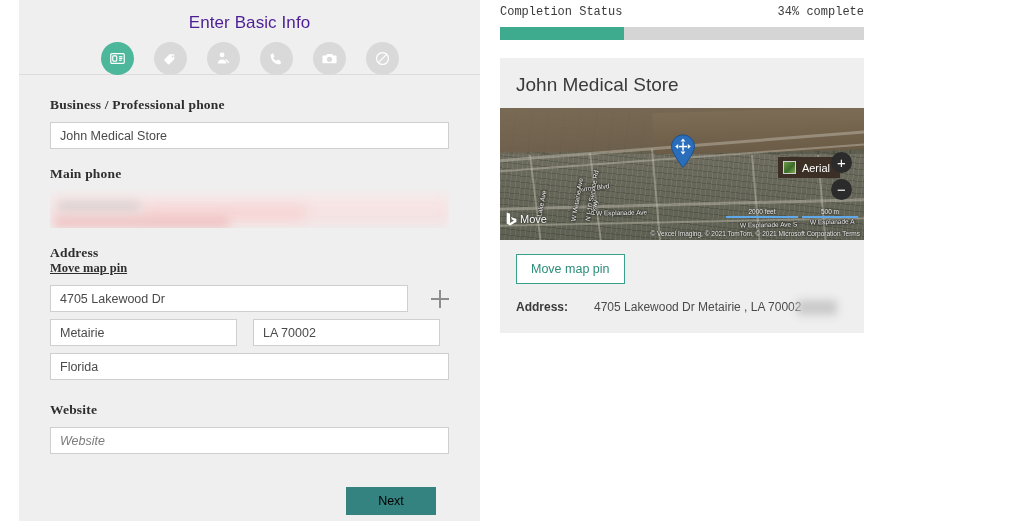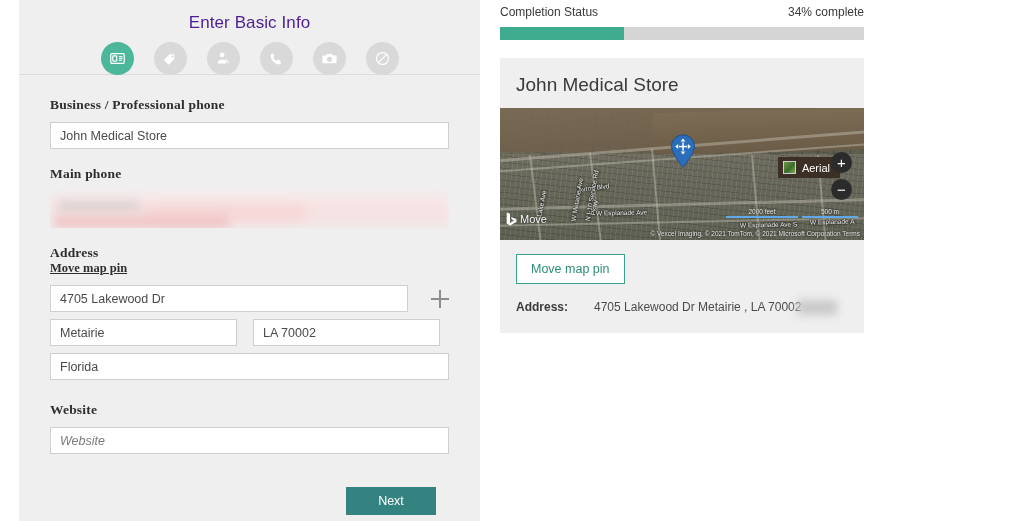--- a/index.html
+++ b/index.html
@@ -162,42 +162,42 @@
   .addr-row-3 { margin-top: 7px; }
 
   .next-wrap {
     margin-top: 33px;
     display: flex;
     justify-content: flex-end;
     padding-right: 13px;
   }
   .next-btn {
     background: #348381;
-    color: #ffffff;
+    color: #000000;
     border: none;
     width: 90px;
     height: 28px;
     font-size: 12.5px;
     font-family: "Liberation Sans", sans-serif;
     cursor: pointer;
     border-radius: 0;
   }
 
   
   .preview {
     position: absolute;
     left: 500px;
     top: 0;
     width: 364px;
   }
   .status-row {
     display: flex;
     justify-content: space-between;
     align-items: baseline;
-    font-family: Liberation Sans, sans-serif;
+    font-family: Liberation Mono, monospace;
     font-size: 12px;
     color: #3a3a3a;
     padding-top: 5px;
   }
   .progress-track {
     margin-top: 8px;
     width: 364px;
     height: 13px;
     background: #d5d5d5;
   }

